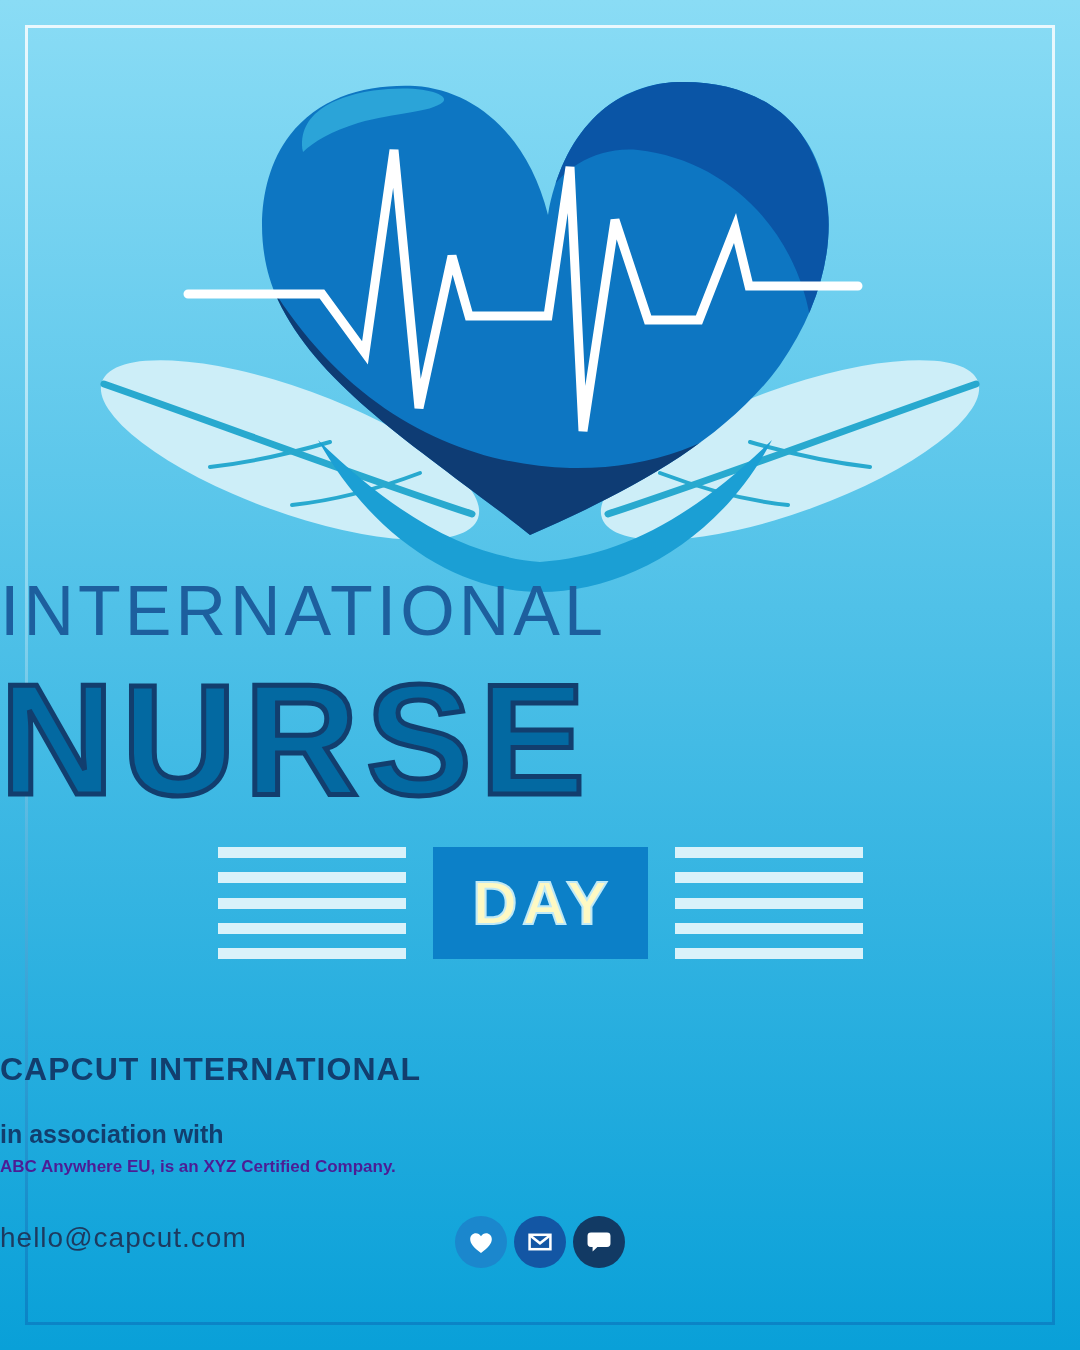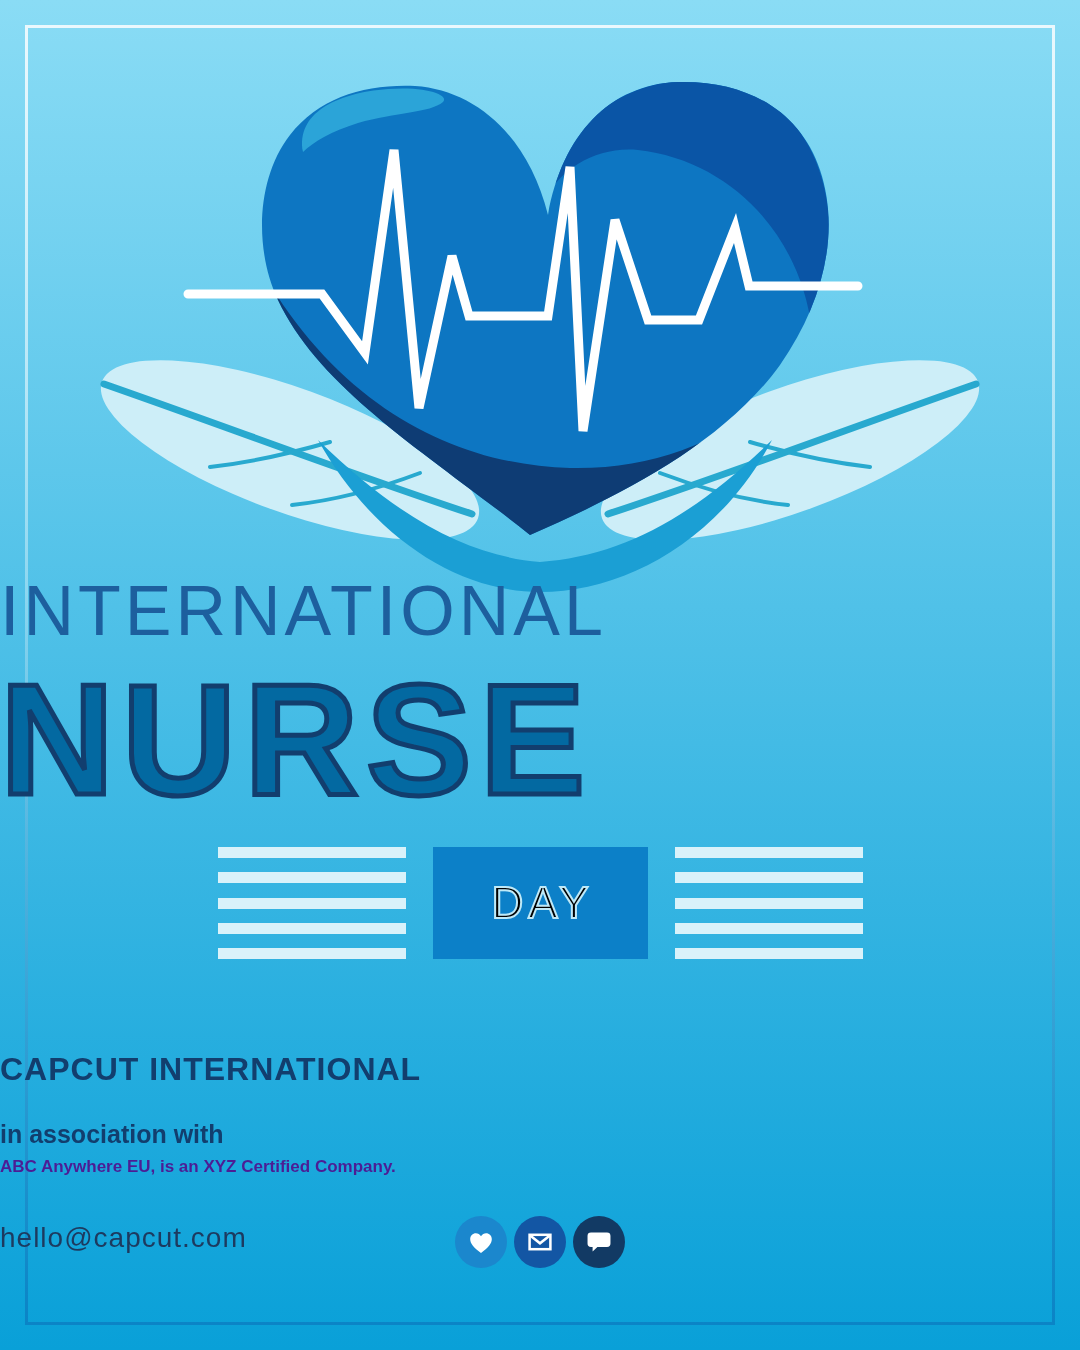--- a/index.html
+++ b/index.html
@@ -26,21 +26,21 @@
   .day-row{
     position:absolute;top:847px;left:0;width:1080px;height:112px;
     display:flex;justify-content:center;align-items:stretch;gap:27px;
   }
   .stripes{width:188px;display:flex;flex-direction:column;justify-content:space-between;}
   .stripes span{display:block;height:11px;background:#d9f2fa;}
   .day-box{
     width:215px;background:#0c80c8;display:flex;align-items:center;justify-content:center;
   }
   .day-box .day-word{
-    font-size:44px;font-weight:normal;letter-spacing:5px;color:#000000;
+    font-size:62px;font-weight:bold;letter-spacing:5px;color:#fef9c3;
     -webkit-text-stroke:2px #bfe9f7;line-height:1;padding-left:5px;
   }
   .org-name{top:1022px;font-size:32px;font-weight:bold;letter-spacing:1px;color:#123e6e;line-height:1;margin-top:31px;}
   .association{top:1122px;font-size:25px;font-weight:bold;color:#123e6e;line-height:1;}
   .certification{top:1158px;font-size:17px;font-weight:bold;color:#4c1d95;line-height:1;}
   .email{top:1224px;font-size:28px;letter-spacing:1px;color:#1d3a5f;line-height:1;}
   .icons-row{
     position:absolute;top:1216px;left:0;width:1080px;height:52px;
     display:flex;justify-content:center;align-items:center;gap:7px;
   }

